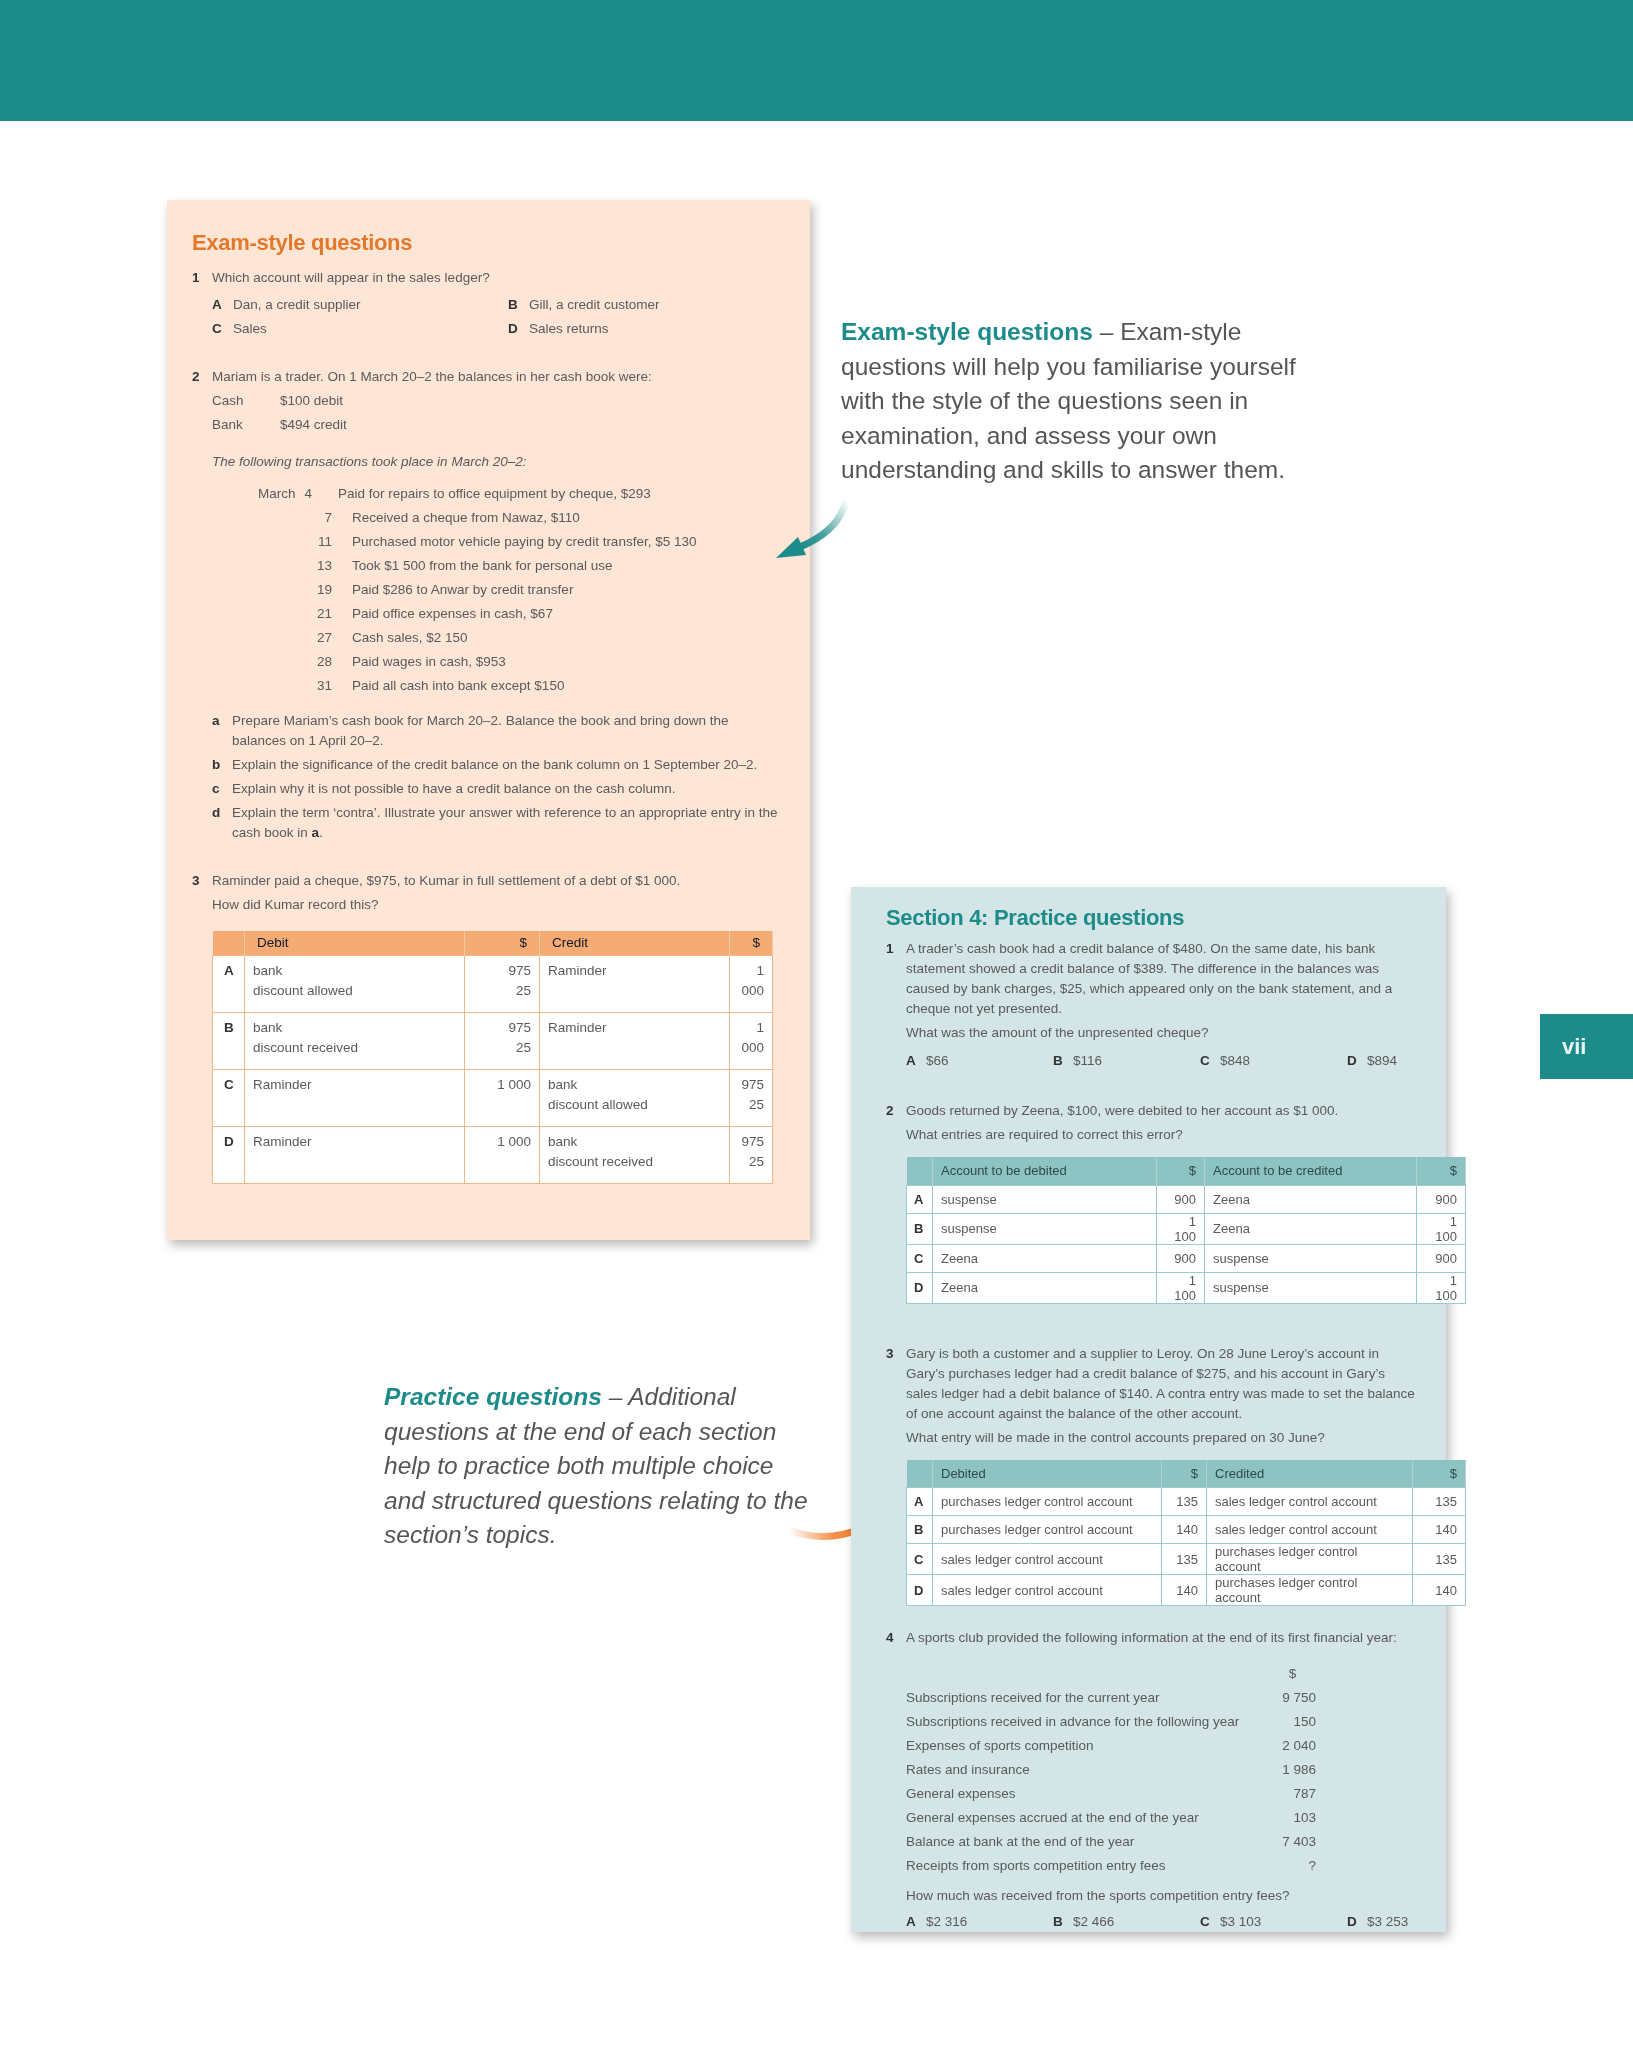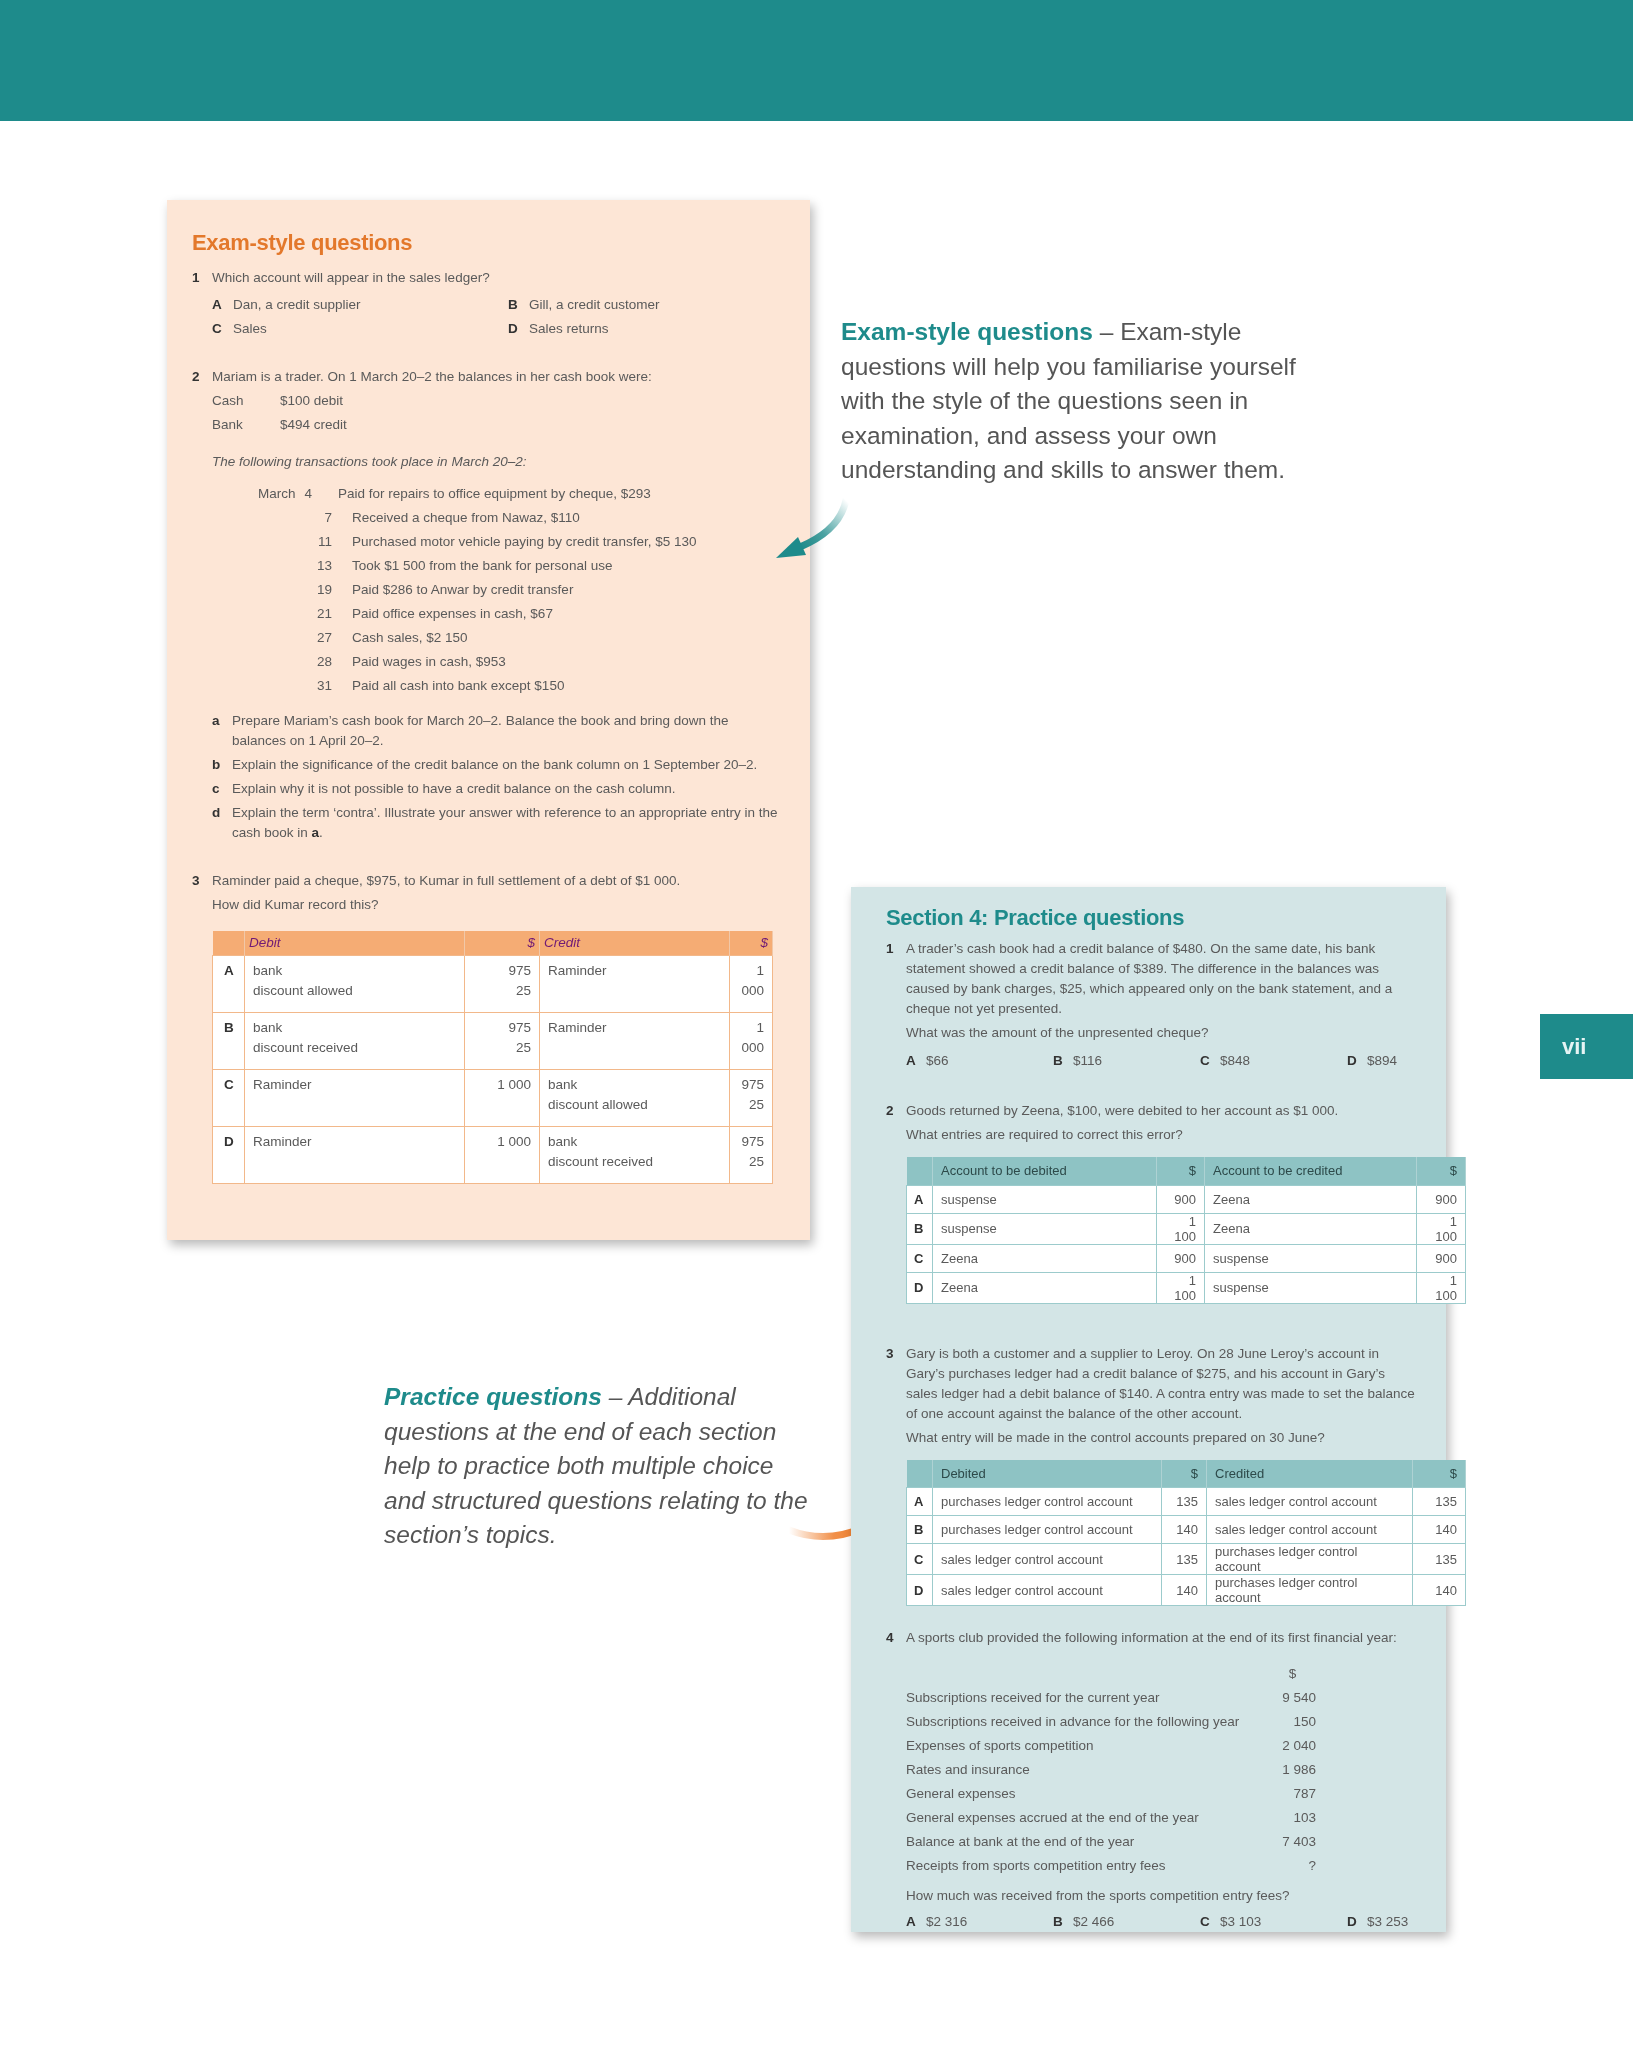--- a/index.html
+++ b/index.html
@@ -29,21 +29,21 @@
   .tx-row .d { width: 30px; text-align: right; margin-right: 20px; }
 
   .sub-list { margin-top: 13px; }
   .sub { position: relative; padding-left: 20px; line-height: 20px; margin-bottom: 4px; }
   .sub .l { position: absolute; left: 0; top: 0; font-weight: bold; color: #333; }
 
   .gap { height: 24px; }
 
   table { border-collapse: collapse; }
   .exam-table { width: 561px; margin-top: 14px; margin-left: 20px; font-size: 13.5px; }
-  .exam-table th { background: #f5ac74; color: #701a75; font-weight: normal; text-align: left; height: 24px; padding: 0 4px; border-right: 1px solid #f1c8a8; font-style: italic; }
+  .exam-table th { background: #f5ac74; color: #0f172a; font-weight: normal; text-align: left; height: 24px; padding: 0 12px; border-right: 1px solid #f1c8a8; }
   .exam-table th.num, .exam-table td.num { text-align: right; }
   .exam-table td { background: #fff; vertical-align: top; padding: 5px 8px 5px 8px; line-height: 20px; height: 57px; border: 1px solid #f2b88a; }
   .exam-table td.lab { font-weight: bold; color: #333; width: 32px; text-align: left; padding-left: 11px; }
 
   
   .callout { position: absolute; font-size: 24.5px; line-height: 34.5px; color: #555; font-weight: 300; }
   .callout b { color: #1e8b8b; font-weight: bold; }
   .callout-exam { left: 841px; top: 315px; width: 470px; }
   .callout-practice { left: 384px; top: 1380px; width: 430px; font-style: italic; }
 
@@ -406,21 +406,21 @@
     <div>A sports club provided the following information at the end of its first financial year:</div>
   </div>
 
   <div class="info-table">
     <div class="info-row">
         <span class="lbl"></span>
         <span class="val" style="text-align:center;padding-left:8px">$</span>
       </div>
     <div class="info-row">
         <span class="lbl">Subscriptions received for the current year</span>
-        <span class="val">9 540</span>
+        <span class="val">9 750</span>
       </div>
     <div class="info-row">
         <span class="lbl">Subscriptions received in advance for the following year</span>
         <span class="val">150</span>
       </div>
     <div class="info-row">
         <span class="lbl">Expenses of sports competition</span>
         <span class="val">2 040</span>
       </div>
     <div class="info-row">

